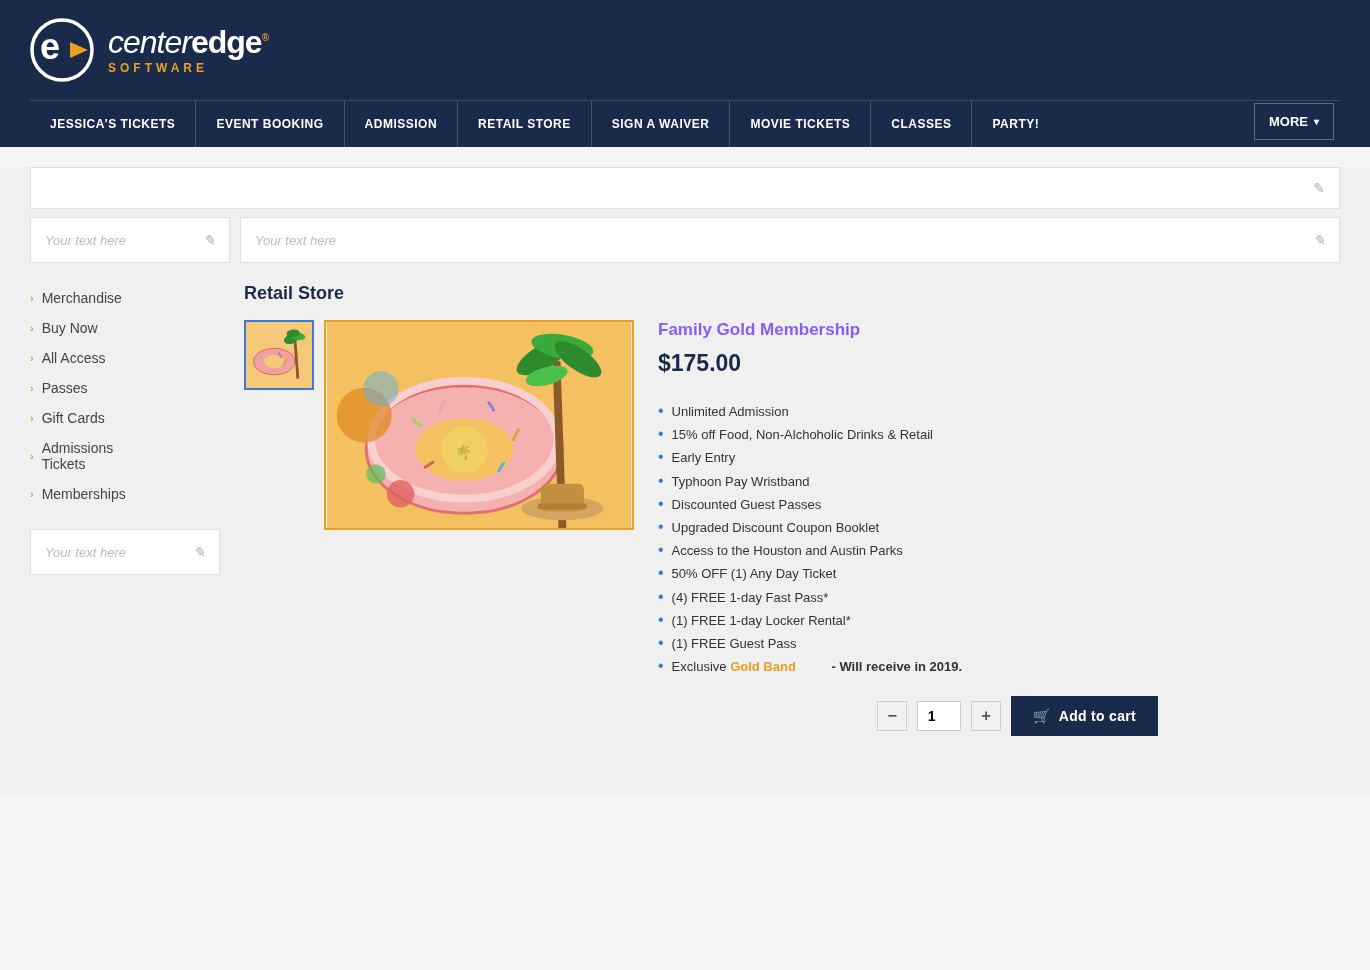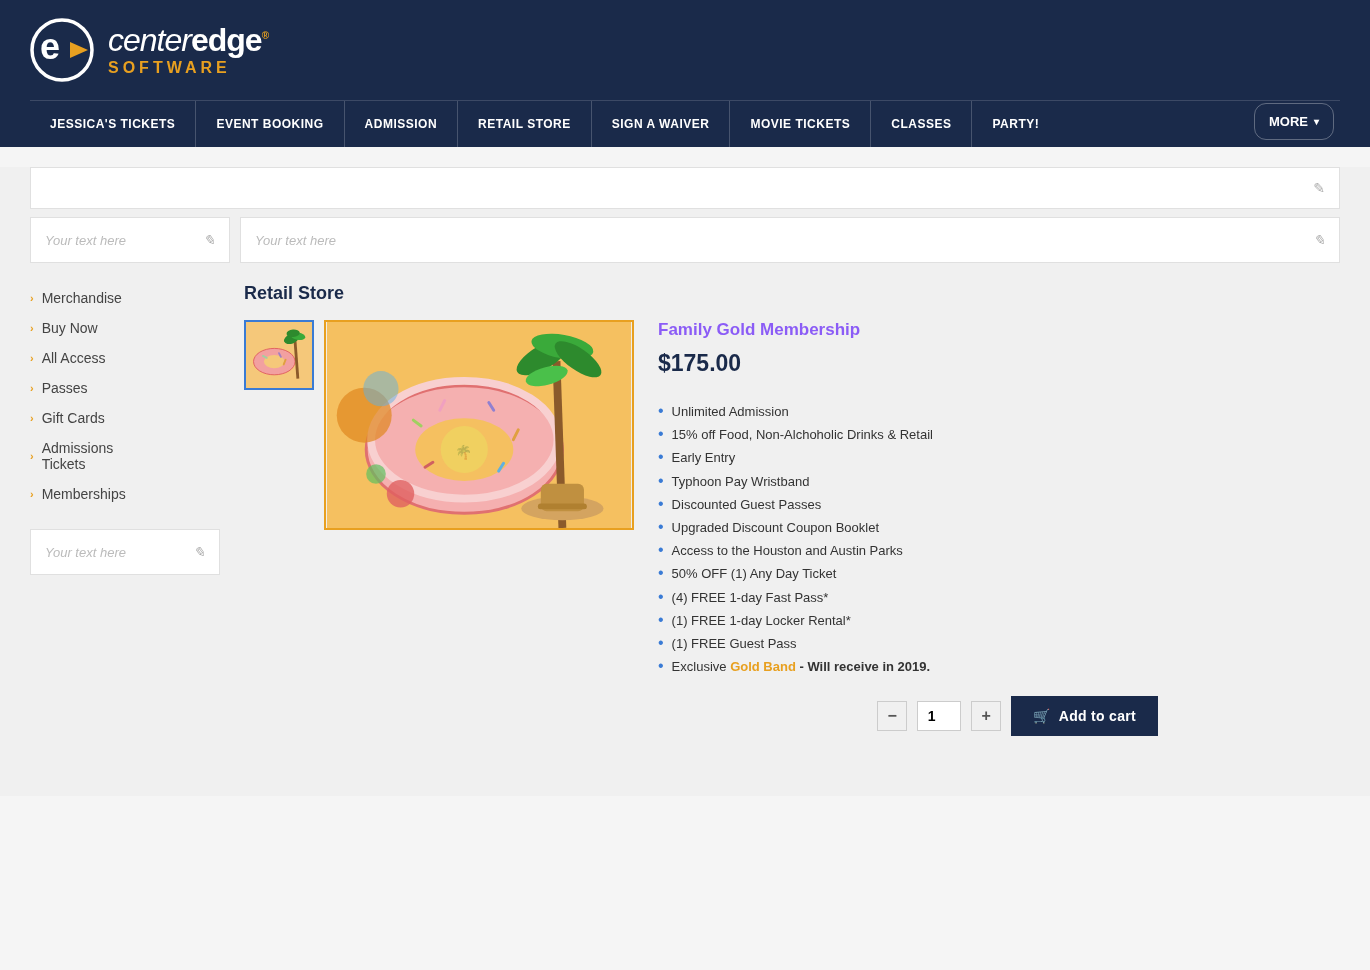--- a/index.html
+++ b/index.html
@@ -27,21 +27,21 @@
       flex-direction: column;
       line-height: 1;
     }
     .logo-main {
       font-size: 32px;
       font-weight: bold;
       color: #ffffff;
       letter-spacing: -1px;
     }
     .logo-sub {
-      font-size: 16px;
+      font-size: 12px;
       letter-spacing: 4px;
       color: #e8a020;
       margin-top: 4px;
       font-weight: bold;
     }
 
     
     .nav {
       display: flex;
       align-items: center;
@@ -62,21 +62,21 @@
     .nav-more {
       margin-left: auto;
       display: flex;
       align-items: center;
       color: #ffffff;
       font-size: 13px;
       font-weight: bold;
       padding: 10px 14px;
       cursor: pointer;
       border: 1px solid rgba(255,255,255,0.3);
-      border-radius: 12px;
+      border-radius: 0;
       margin-bottom: 6px;
       margin-right: 6px;
     }
     .nav-more-chevron {
       margin-left: 6px;
       font-size: 10px;
     }
     .breadcrumb-bar {
       background: #ffffff;
       border: 1px solid #e0e0e0;
@@ -248,21 +248,21 @@
       line-height: 1.4;
     }
     .bullet-dot {
       color: #3a7bd5;
       margin-right: 8px;
       font-size: 16px;
       line-height: 1;
       flex-shrink: 0;
     }
     .gold-band { color: #e8a020; font-weight: bold; }
-    .bold-text { font-weight: bold; }
+    .bold-text { font-weight: bold; padding-left: 32px; }
 
     
     .cart-row {
       display: flex;
       align-items: center;
       justify-content: flex-end;
       gap: 10px;
       margin-top: 16px;
     }
     .qty-btn {

